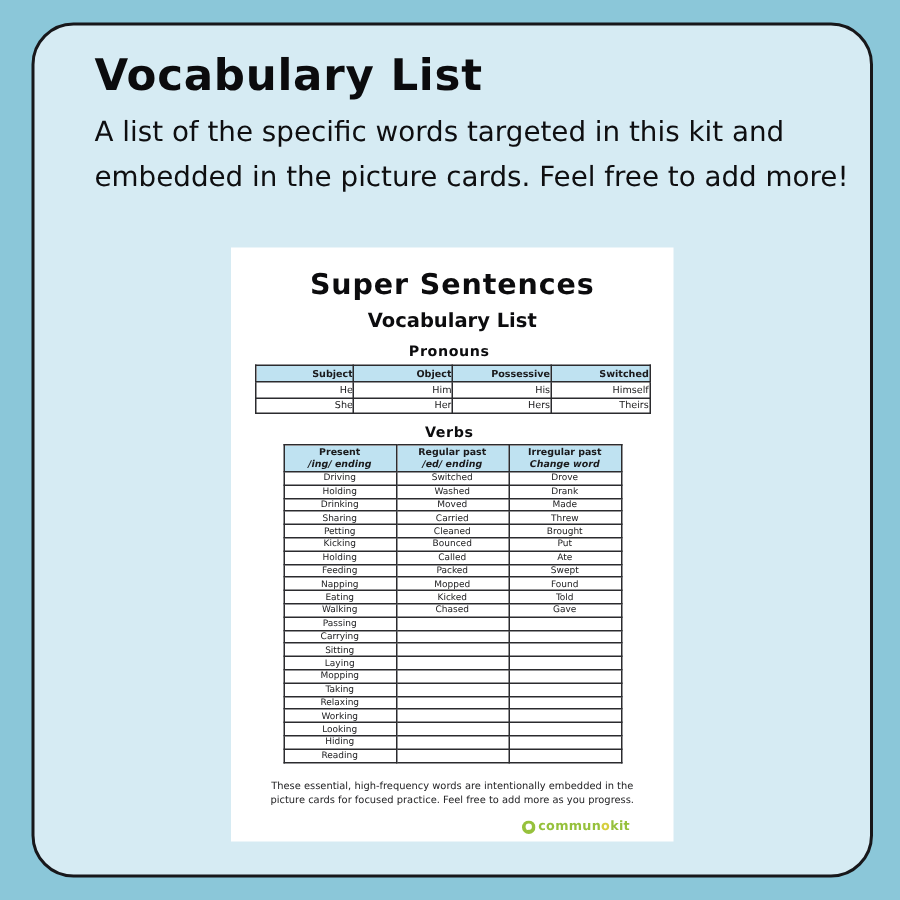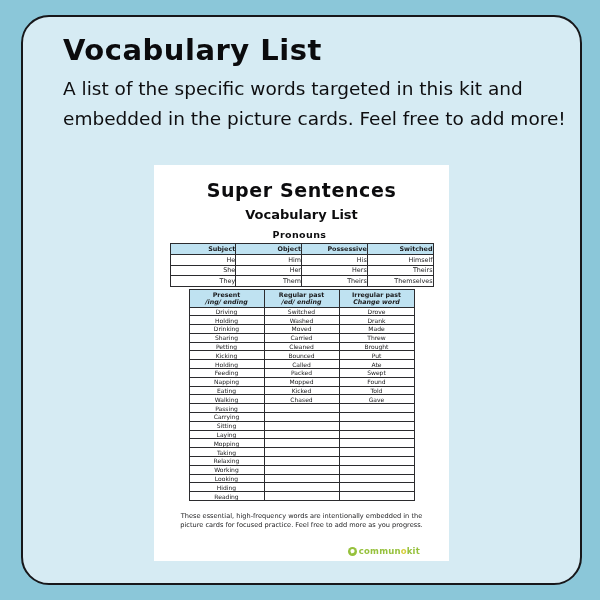--- a/index.html
+++ b/index.html
@@ -85,29 +85,24 @@
             <td>Him</td>
             <td>His</td>
             <td>Himself</td>
           </tr>
           <tr>
             <td>She</td>
             <td>Her</td>
             <td>Hers</td>
             <td>Theirs</td>
           </tr>
-          <tr>
-            <td>They</td>
-            <td>Them</td>
-            <td>Theirs</td>
-            <td>Themselves</td>
-          </tr>
         </tbody>
     </table>
 
+    <div class="section-heading">Verbs</div>
     <table class="verbs-table">
       <thead>
         <tr>
           <th>
             <span class="h1">Present</span>
             <span class="h2">/ing/ ending</span>
           </th>
           <th>
             <span class="h1">Regular past</span>
             <span class="h2">/ed/ ending</span>

